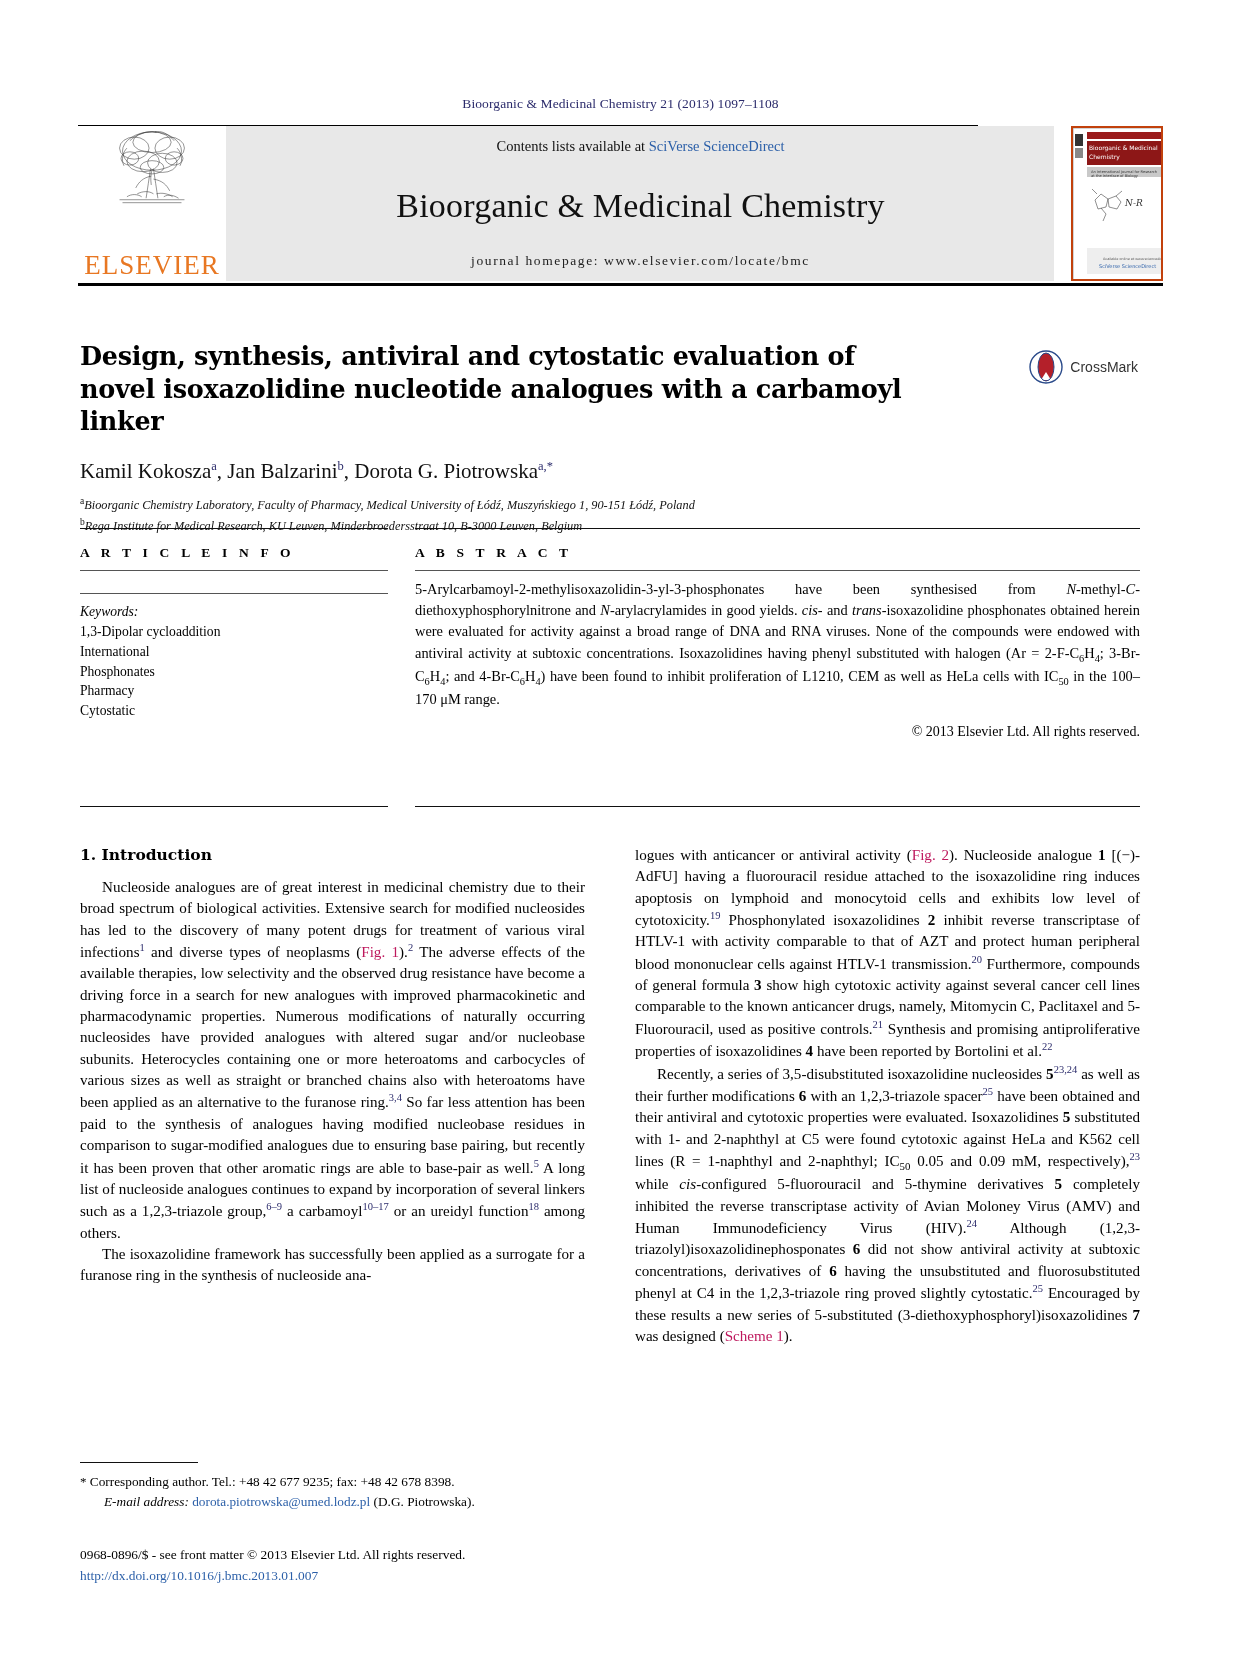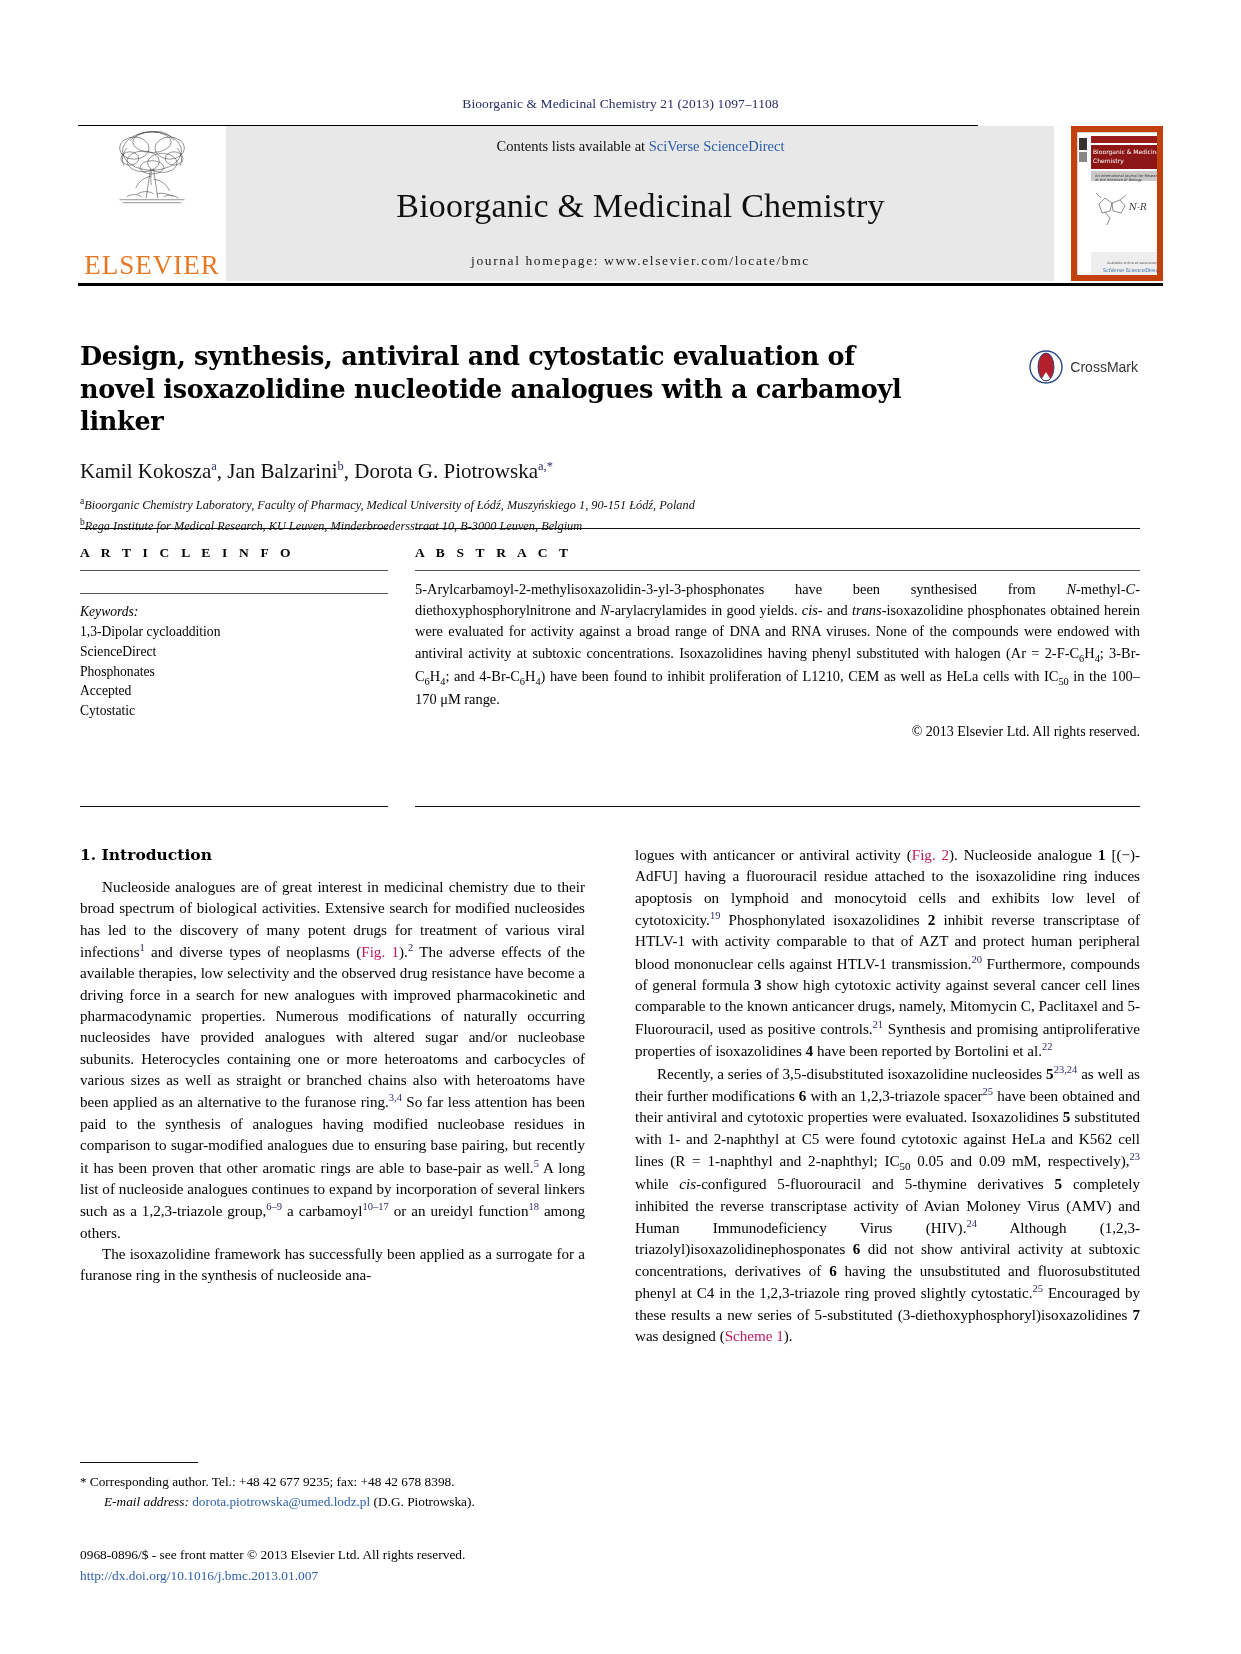--- a/index.html
+++ b/index.html
@@ -84,21 +84,21 @@
   .journal-homepage {
     font-size:13.5px;
     letter-spacing:1.6px;
     color:#222;
     margin-bottom:2px;
   }
   .cover-thumb {
     flex:0 0 92px;
     width:92px;
     margin-left:17px;
-    border:6px solid #c2410c;
+    border:2px solid #c2410c;
     background:#fff;
     position:relative;
     overflow:hidden;
   }
 
   .thick-rule {
     position:absolute;
     left:78px; top:283px;
     width:1085px;
     border-top:3px solid #000;
@@ -338,23 +338,23 @@
   <div class="infoabs">
 
     <div class="col-info">
       <div class="sect-rule-top"></div>
       <div class="sect-head">A R T I C L E   I N F O</div>
       <div class="thin-rule"></div>
       <div class="thin-rule" style="margin-top:22px;"></div>
       <div class="info-body">
         <div class="info-label">Keywords:</div>
         <div>1,3-Dipolar cycloaddition</div>
-        <div>ScienceDirect</div>
+        <div>International</div>
         <div>Phosphonates</div>
-        <div>Accepted</div>
+        <div>Pharmacy</div>
         <div>Cytostatic</div>
       </div>
     </div>
 
     <div class="col-gap"></div>
 
     <div class="col-abs">
       <div class="sect-rule-top"></div>
       <div class="sect-head">A B S T R A C T</div>
       <div class="thin-rule"></div>

